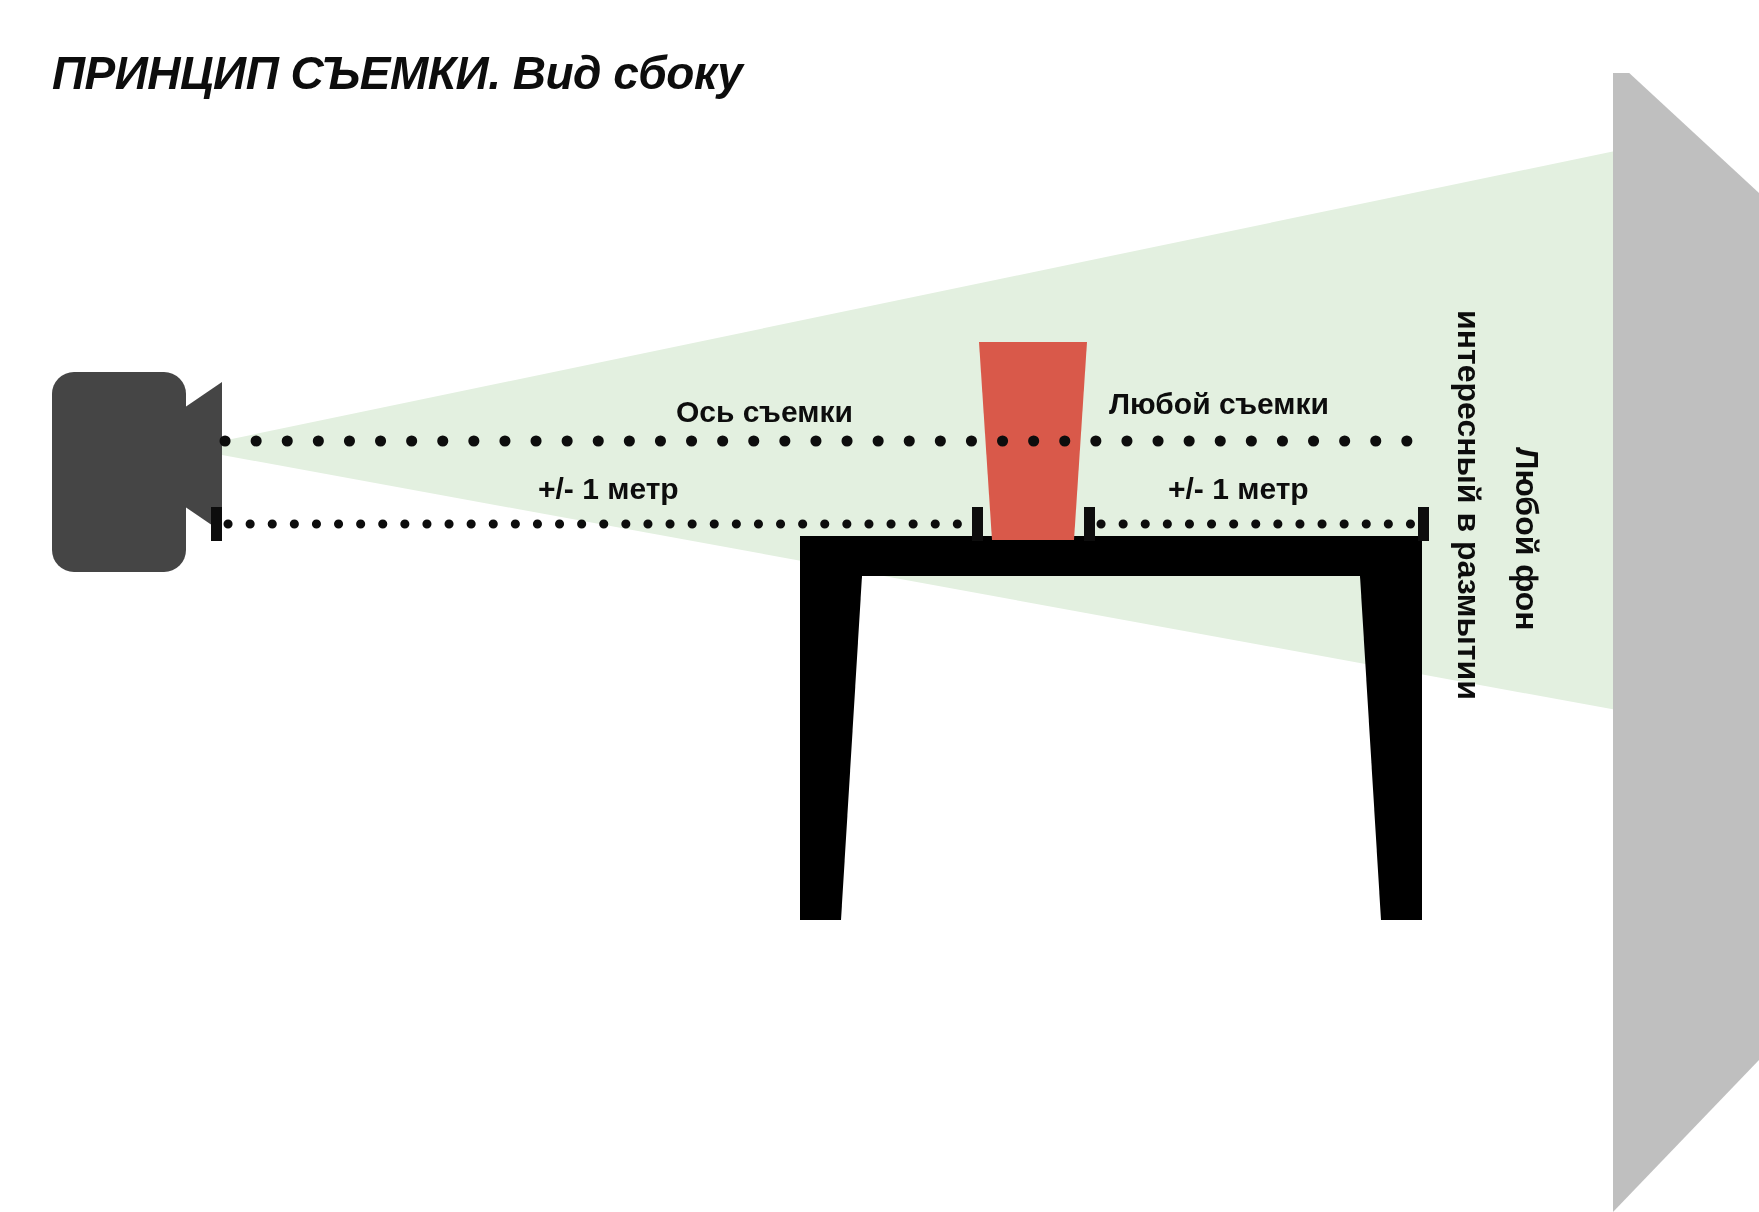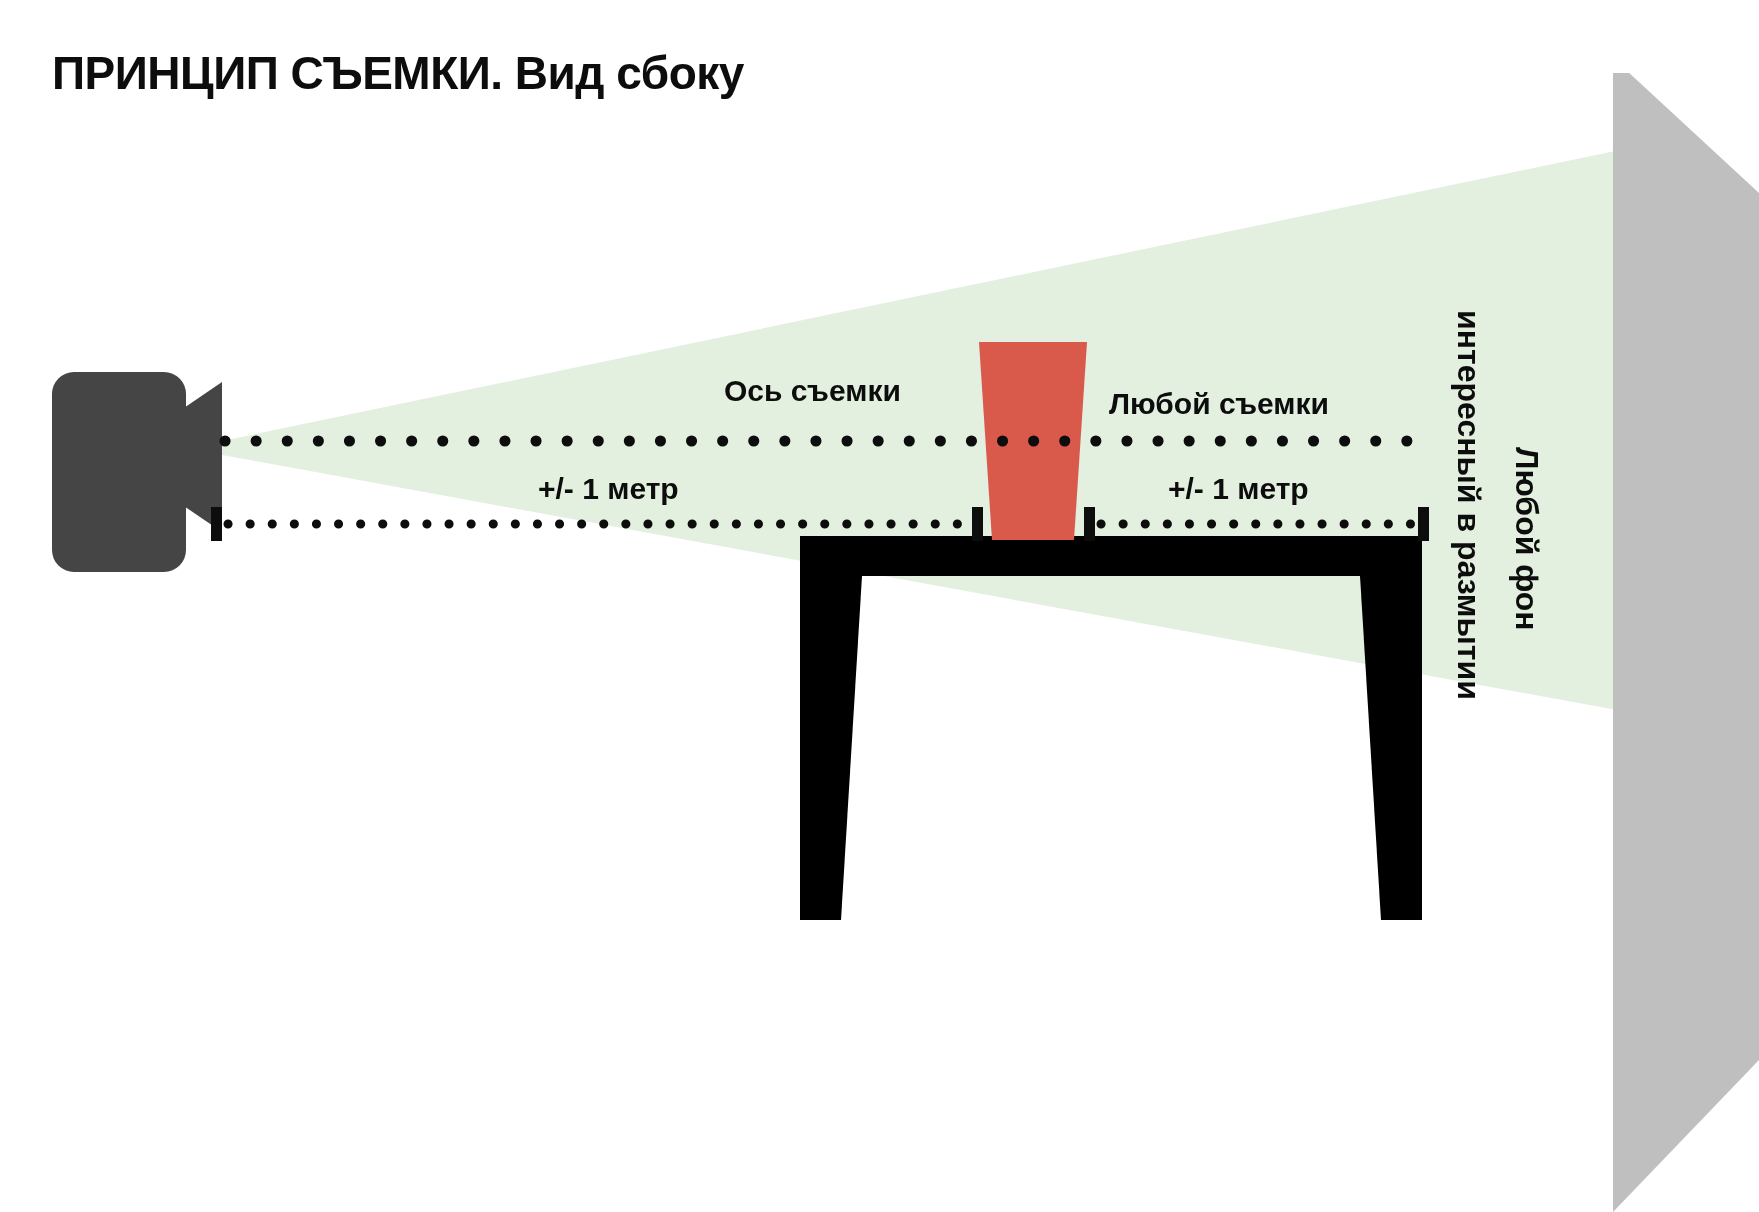--- a/index.html
+++ b/index.html
@@ -21,40 +21,41 @@
   
   #title {
     position: absolute;
     left: 52px;
     top: 46px;
     font-size: 46px;
     font-weight: 700;
     letter-spacing: -0.5px;
     color: #0d0d0d;
     white-space: nowrap;
+    font-style: italic;
   }
 
   
   #scene {
     position: absolute;
     left: 0;
     top: 0;
     width: 1759px;
     height: 1212px;
   }
 
   
   .lbl {
     position: absolute;
     font-size: 30px;
     font-weight: 700;
     color: #0d0d0d;
     white-space: nowrap;
   }
-  #label-axis      { left: 676px; top: 374px; margin-left: 48px; }
+  #label-axis      { left: 676px; top: 395px; }
   #label-object    { left: 1109px; top: 387px; }
   #label-dist-left { left: 538px; top: 472px; }
   #label-dist-right{ left: 1168px; top: 472px; }
 
   .vlbl {
     position: absolute;
     font-size: 32px;
     font-weight: 700;
     color: #0d0d0d;
     white-space: nowrap;

